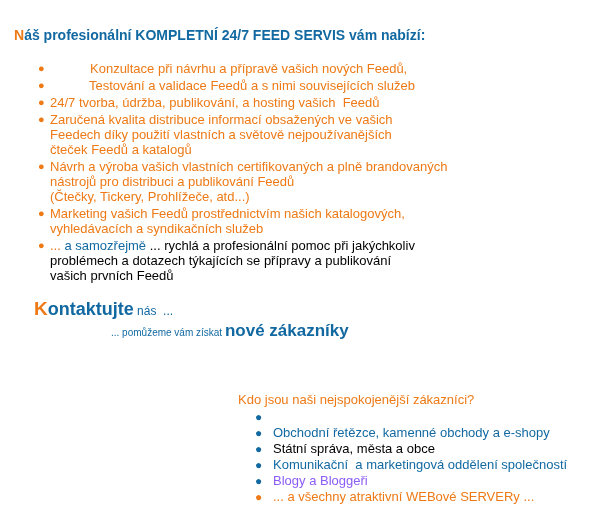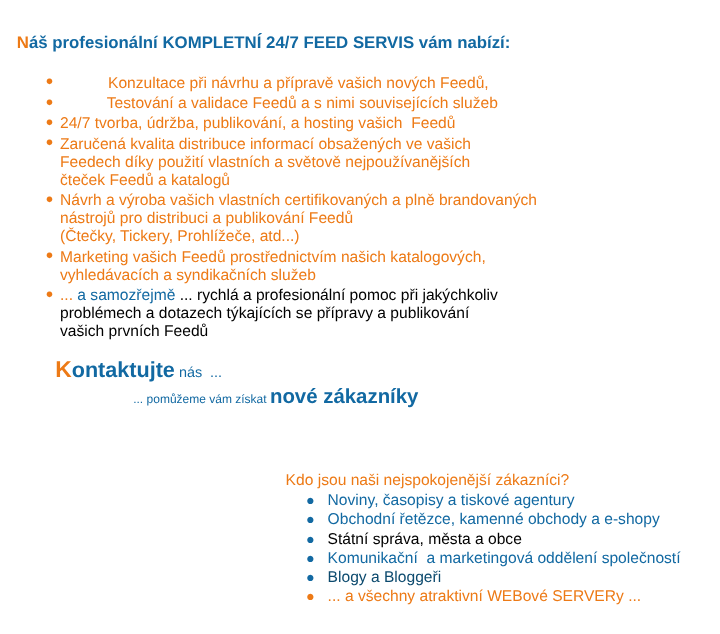--- a/index.html
+++ b/index.html
@@ -31,21 +31,21 @@
 
   .customers-list {
     position: absolute; left: 255px; top: 409px;
     font-size: 13px; line-height: 16px;
   }
   .customers-list li { display: flex; }
   .customers-list .bullet { flex: 0 0 18px; width: 18px; font-size: 12px; }
 
   .item-text { white-space: pre-wrap; }
 
-  .contact-line { position: absolute; left: 46px; top: 298px; color: var(--blue); }
+  .contact-line { position: absolute; left: 34px; top: 298px; color: var(--blue); }
   .contact-lead   { font-size: 19px; font-weight: bold; color: var(--orange); }
   .contact-strong { font-size: 18px; font-weight: bold; }
   .contact-small  { font-size: 12px; white-space: pre; }
 
   .promise-line { position: absolute; left: 111px; top: 321px; color: var(--blue); }
   .promise-prefix { font-size: 10px; white-space: pre; }
   .promise-strong { font-size: 17px; font-weight: bold; }
 
   .customers-heading {
     position: absolute; left: 238px; top: 392px;
@@ -99,37 +99,36 @@
 
   <div class="contact-line"><span class="contact-lead">K</span><span class="contact-strong">ontaktujte</span><span class="contact-small"> nás  ...</span></div>
 
   <div class="promise-line"><span class="promise-prefix">... pomůžeme vám získat </span><span class="promise-strong">nové zákazníky</span></div>
 
   <div class="customers-heading">Kdo jsou naši nejspokojenější zákazníci?</div>
 
   <ul class="customers-list" id="customers-list">
       <li>
         <span class="bullet" style="color: rgb(18, 105, 162);">●</span>
-        <span class="item-text"><span style="color: rgb(18, 105, 162);">Noviny, časopisy a tiskové agentury</span></span>
       </li>
       <li>
         <span class="bullet" style="color: rgb(18, 105, 162);">●</span>
         <span class="item-text"><span style="color: rgb(18, 105, 162);">Obchodní řetězce, kamenné obchody a e-shopy</span></span>
       </li>
       <li>
         <span class="bullet" style="color: rgb(18, 105, 162);">●</span>
         <span class="item-text"><span style="color: #000000;">Státní správa, města a obce</span></span>
       </li>
       <li>
         <span class="bullet" style="color: rgb(18, 105, 162);">●</span>
         <span class="item-text"><span style="color: rgb(18, 105, 162);">Komunikační  a marketingová oddělení společností</span></span>
       </li>
       <li>
         <span class="bullet" style="color: rgb(18, 105, 162);">●</span>
-        <span class="item-text"><span style="color: #0c4a6e;">Blogy a Bloggeři</span></span>
+        <span class="item-text"><span style="color: #8b5cf6;">Blogy a Bloggeři</span></span>
       </li>
       <li>
         <span class="bullet" style="color: rgb(237, 122, 22);">●</span>
         <span class="item-text"><span style="color: rgb(237, 122, 22);">... a všechny atraktivní WEBové SERVERy ...</span></span>
       </li>
     </ul>
 
 </div>
 
 </body></html>

